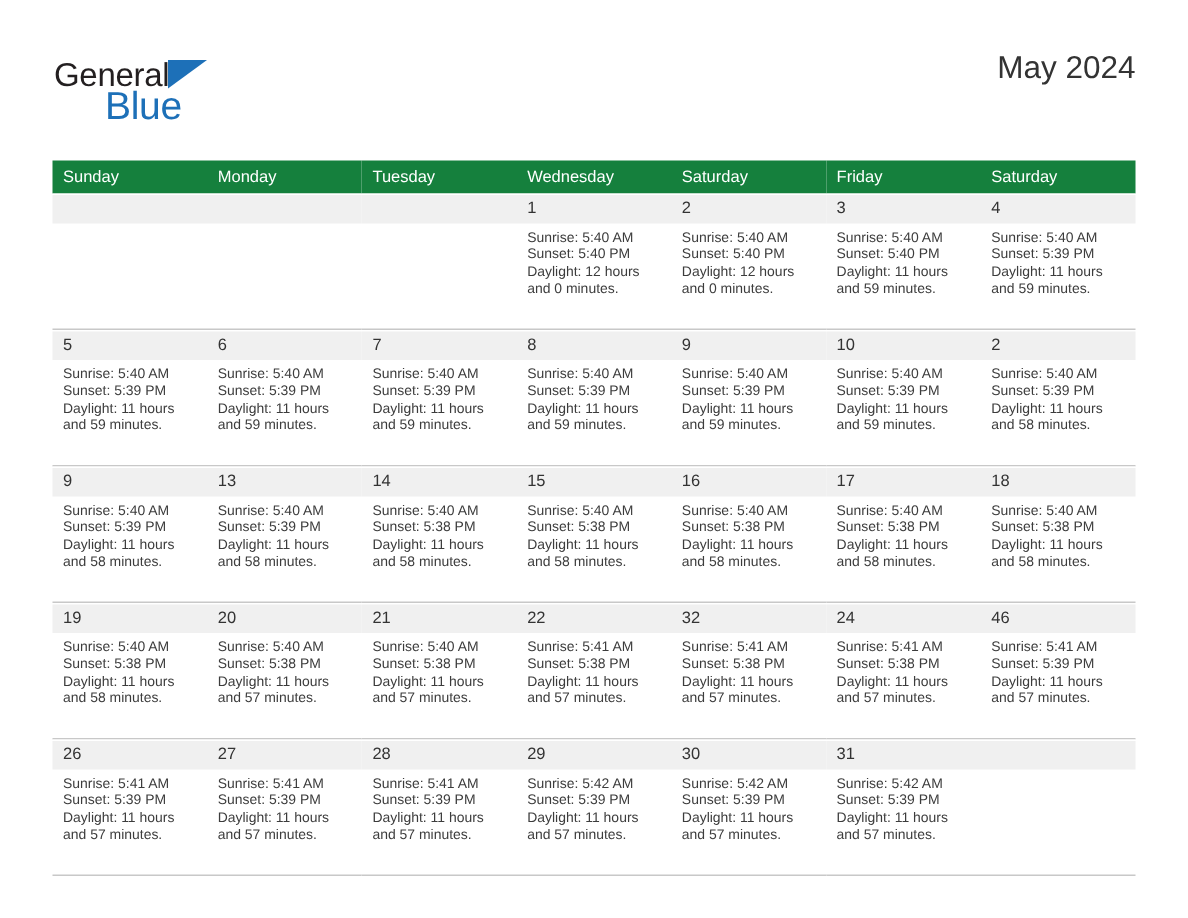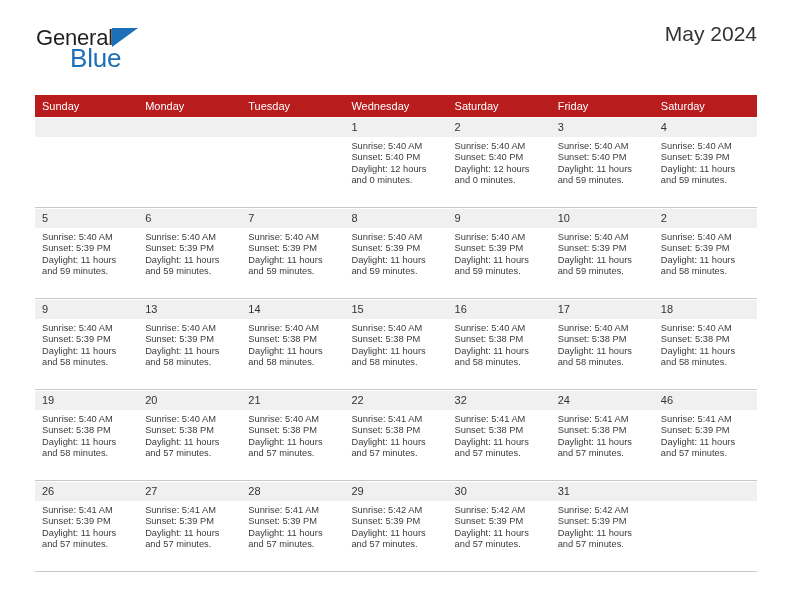--- a/index.html
+++ b/index.html
@@ -12,21 +12,21 @@
     height: 612px;
     font-family: "Liberation Sans", sans-serif;
     color: #000000;
     overflow: hidden;
   }
   .page {
     position: relative;
     width: 792px;
     height: 612px;
     box-sizing: border-box;
-    padding: 0 35px;
+    padding: 12px 35px;
   }
 
   
   .header {
     position: relative;
     height: 95px;
     display: flex;
     align-items: flex-start;
     justify-content: space-between;
   }
@@ -86,21 +86,21 @@
     font-weight: normal;
   }
 
   
   .calendar {
     width: 722px;
     border-collapse: collapse;
     table-layout: fixed;
   }
   .calendar th {
-    background: #b91c1c;
+    background: #15803d;
     color: #ffffff;
     font-size: 11px;
     font-weight: normal;
     text-align: left;
     padding: 5px 0 5px 7px;
     height: 12px;
     border: none;
   }
   .calendar td {
     vertical-align: top;

